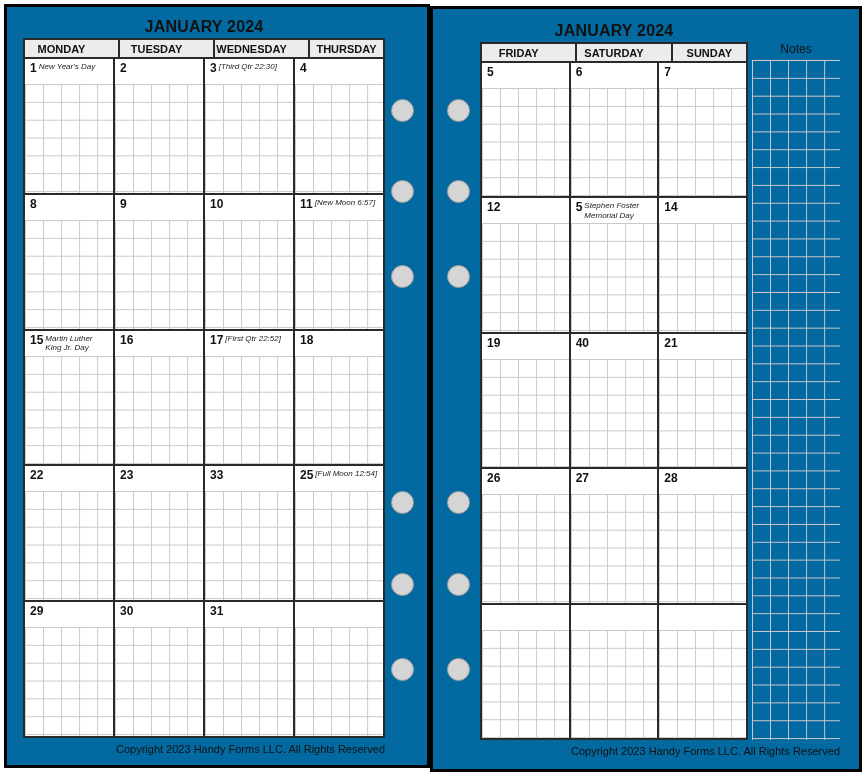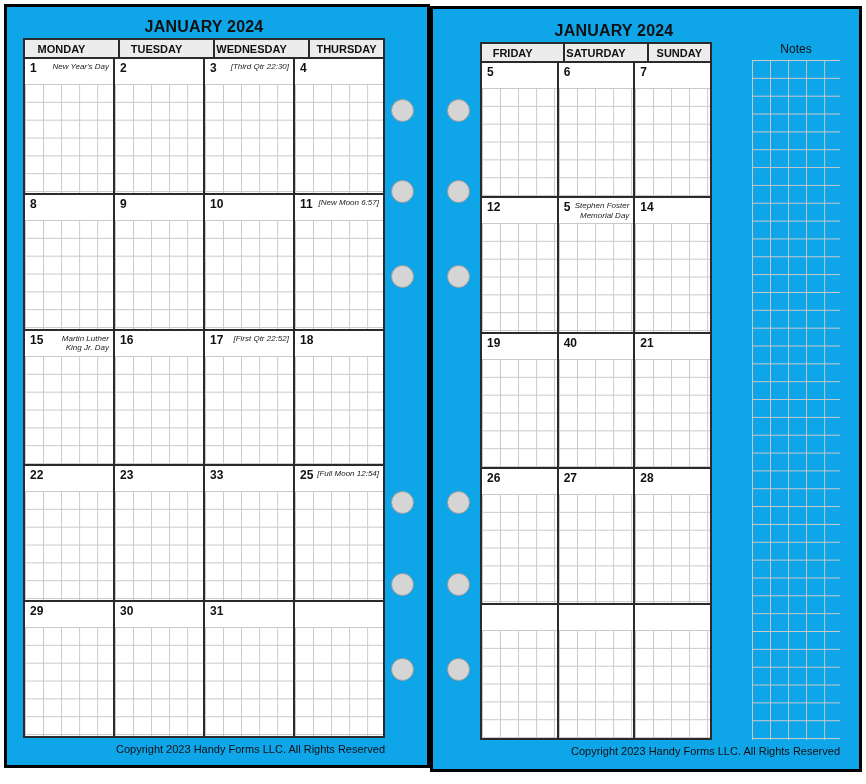--- a/index.html
+++ b/index.html
@@ -1,39 +1,39 @@
 <!DOCTYPE html>
 <html style="--page-border: #000000; --dark-line: #2a2a2a; --grid-line: #c9c9c9; --header-bg: #ececec; --hole-fill: #d5d5d5; --hole-border: #9b9b9b;"><head>
 <meta charset="utf-8">
 <style>
   html,body{margin:0;padding:0;}
   body{
     width:866px;height:784px;position:relative;background:#ffffff;
     font-family:"Liberation Sans", sans-serif;color:#111;overflow:hidden;
   }
   .page{
-    position:absolute;background:#0ea5e9;border:3px solid var(--page-border,#000);
+    position:absolute;background:#0369a1;border:3px solid var(--page-border,#000);
     box-sizing:border-box;
   }
   .page-left{left:4px;top:4px;width:426px;height:764px;}
   .page-right{left:430px;top:6px;width:432px;height:766px;}
 
   .page-title{
     position:absolute;text-align:center;font-weight:bold;font-size:16px;
     letter-spacing:.2px;white-space:nowrap;
   }
   .page-left .page-title{left:16px;width:362px;top:11px;}
   .page-right .page-title{left:47px;width:268px;top:13px;}
 
   .cal{
     position:absolute;border:2px solid var(--dark-line,#2a2a2a);
     box-sizing:border-box;display:flex;flex-direction:column;background:#fff;
   }
   .page-left .cal{left:16px;top:31px;width:362px;height:700px;}
-  .page-right .cal{left:47px;top:33px;width:232px;height:698px;}
+  .page-right .cal{left:47px;top:33px;width:268px;height:698px;}
 
   .cal-header{
     display:flex;height:19px;flex:0 0 auto;background:var(--header-bg,#ececec);
     border-bottom:2px solid var(--dark-line,#2a2a2a);box-sizing:border-box;gap:20px;
   }
   .hcell{
     flex:1;display:flex;align-items:center;justify-content:center;
     font-weight:bold;font-size:11px;border-left:2px solid var(--dark-line,#2a2a2a);
   }
   .hcell:first-child{border-left:none;}
@@ -42,21 +42,21 @@
   .week{flex:1;display:flex;border-top:2px solid var(--dark-line,#2a2a2a);box-sizing:border-box;}
   .week:first-child{border-top:none;}
   .day{
     flex:1;display:flex;flex-direction:column;overflow:hidden;
     border-left:2px solid var(--dark-line,#2a2a2a);box-sizing:border-box;background:#fff;
   }
   .day:first-child{border-left:none;}
   .day-band{height:25px;flex:0 0 auto;display:flex;align-items:flex-start;background:#fff;}
   .day-num{font-weight:bold;font-size:12px;line-height:1.1;padding:3px 0 0 5px;}
   .day-note{
-    flex:1;text-align:right;font-style:italic;font-size:8px;line-height:1.2;
+    flex:1;text-align:left;font-style:italic;font-size:8px;line-height:1.2;
     padding:3px 4px 0 2px;color:#222;
   }
   .day-grid,.notes-grid{
     background-image:
       linear-gradient(to right, var(--grid-line,#c9c9c9) 1px, transparent 1px),
       linear-gradient(to bottom, var(--grid-line,#c9c9c9) 1px, transparent 1px);
     background-size:18.05px 17.85px;
   }
   .day-grid{flex:1;}
 

